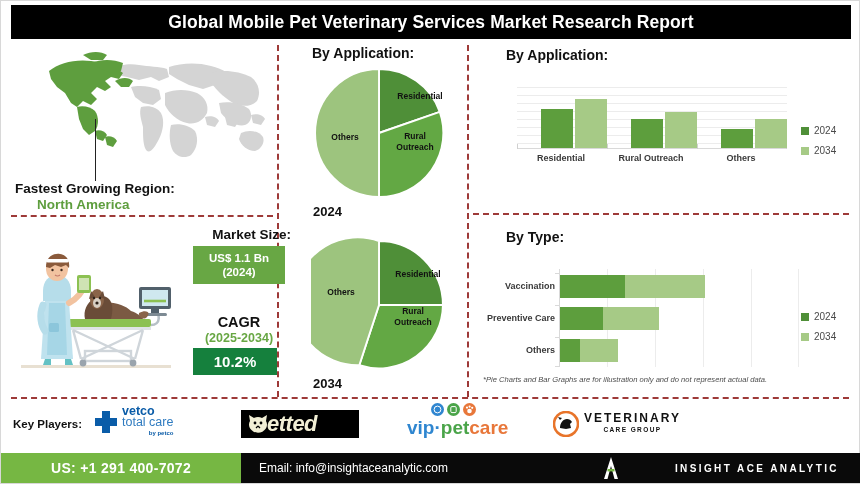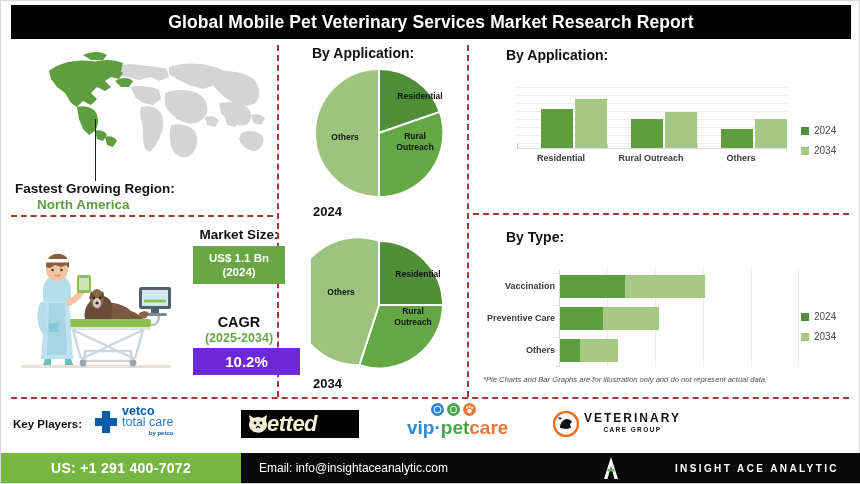--- a/index.html
+++ b/index.html
@@ -20,27 +20,27 @@
   .map-wrap svg{width:100%;height:100%;}
   .leader{position:absolute;left:94px;top:118px;width:1px;height:62px;background:#222;}
   .fg-label{position:absolute;left:14px;top:180px;font-size:13.5px;font-weight:bold;color:#111;}
   .fg-region{position:absolute;left:36px;top:196px;font-size:13.5px;font-weight:bold;color:#5e9e3e;}
 
   
   .vet{position:absolute;left:12px;top:246px;width:180px;height:130px;}
   .vet svg{width:100%;height:100%;}
 
   
-  .ms-title{position:absolute;left:186px;top:226px;width:104px;text-align:center;font-size:13.5px;font-weight:bold;color:#111;}
+  .ms-title{position:absolute;left:186px;top:226px;width:104px;text-align:right;font-size:13.5px;font-weight:bold;color:#111;}
   .ms-box{position:absolute;left:192px;top:245px;width:92px;height:38px;background:#68a744;
           display:flex;flex-direction:column;align-items:center;justify-content:center;}
   .ms-box div{color:#fff;font-size:11.5px;font-weight:bold;line-height:14px;}
   .cagr-title{position:absolute;left:186px;top:313px;width:104px;text-align:center;font-size:14.5px;font-weight:bold;color:#111;}
   .cagr-years{position:absolute;left:186px;top:330px;width:104px;text-align:center;font-size:12.5px;font-weight:bold;color:#68a744;}
-  .cagr-box{position:absolute;left:192px;top:347px;width:107px;height:27px;background:#6d28d9;
+  .cagr-box{position:absolute;left:192px;top:347px;width:84px;height:27px;background:#15803d;
             display:flex;align-items:center;justify-content:center;}
   .cagr-box span{color:#fff;font-size:15px;font-weight:bold;}
 
   
   .sec-title{position:absolute;font-size:14px;font-weight:bold;color:#111;padding-left:19px;}
   .pie{position:absolute;}
   .pie svg{display:block;}
   .pie-year{position:absolute;font-size:13px;font-weight:bold;color:#111;}
   .pie-lbl{position:absolute;font-size:8.5px;font-weight:bold;color:#111;text-align:center;line-height:11px;}
 

